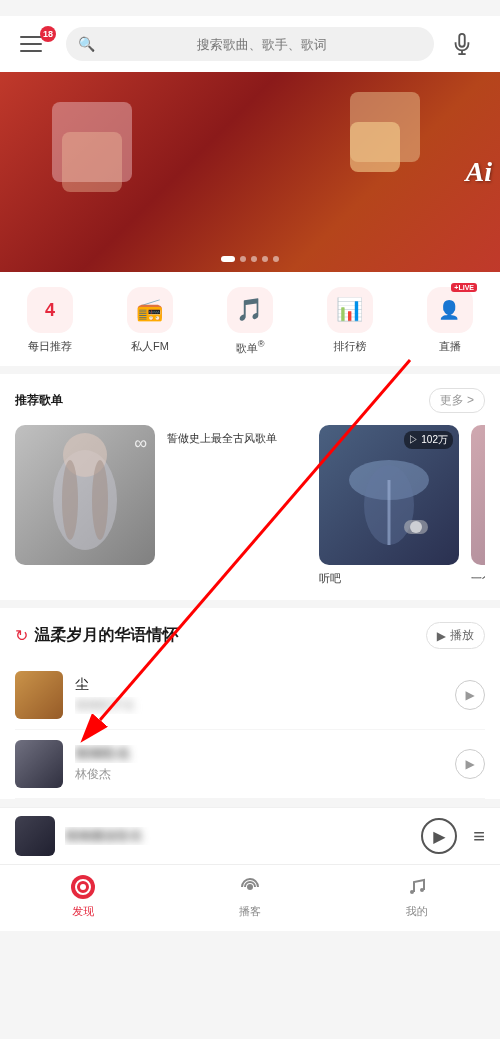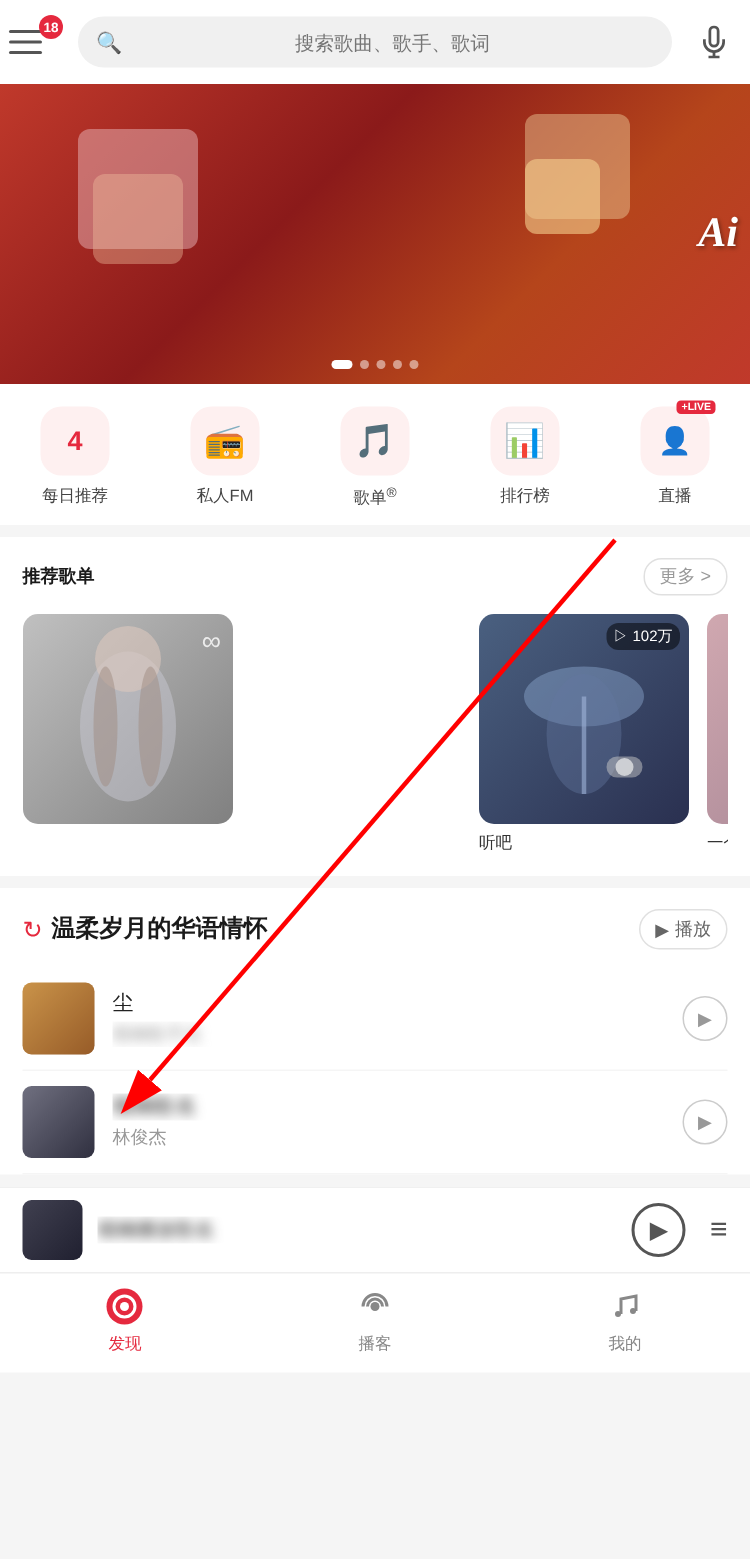--- a/index.html
+++ b/index.html
@@ -9,24 +9,25 @@
       background: #f5f5f5;
       font-family: -apple-system, 'PingFang SC', 'Microsoft YaHei', sans-serif;
       overflow-x: hidden;
       position: relative;
     }
 
     
     .top-bar {
       display: flex;
       align-items: center;
-      padding: 10px 6px;
+      padding: 10px 20px;
       background: #fff;
       gap: 10px;
       position: relative;
+      margin-top: 16px;
     }
     .menu-btn {
       position: relative;
       width: 36px;
       height: 36px;
       display: flex;
       flex-direction: column;
       justify-content: center;
       gap: 5px;
       cursor: pointer;
@@ -451,20 +452,21 @@
           <ellipse cx="70" cy="75" rx="32" ry="50" fill="rgba(200,200,210,0.5)"></ellipse>
           <circle cx="70" cy="30" r="22" fill="rgba(220,200,190,0.6)"></circle>
           <ellipse cx="55" cy="75" rx="8" ry="40" fill="rgba(160,140,130,0.5)"></ellipse>
           <ellipse cx="85" cy="75" rx="8" ry="40" fill="rgba(160,140,130,0.5)"></ellipse>
         </svg>
         <span class="thumb-overlay-icon">∞</span>
       </div>
     </div>
 
     <div class="playlist-card">
+      <div class="playlist-title">誓做史上最全古风歌单</div>
     </div>
 
     <div class="playlist-card">
       <div class="playlist-thumb thumb-3">
         <svg width="140" height="140" viewBox="0 0 140 140" style="position:absolute;">
 
           <ellipse cx="70" cy="55" rx="40" ry="20" fill="rgba(150,180,220,0.4)"></ellipse>
           <line x1="70" y1="55" x2="70" y2="120" stroke="rgba(200,220,255,0.6)" stroke-width="3"></line>
           <ellipse cx="70" cy="80" rx="25" ry="40" fill="rgba(100,120,160,0.4)"></ellipse>
 

